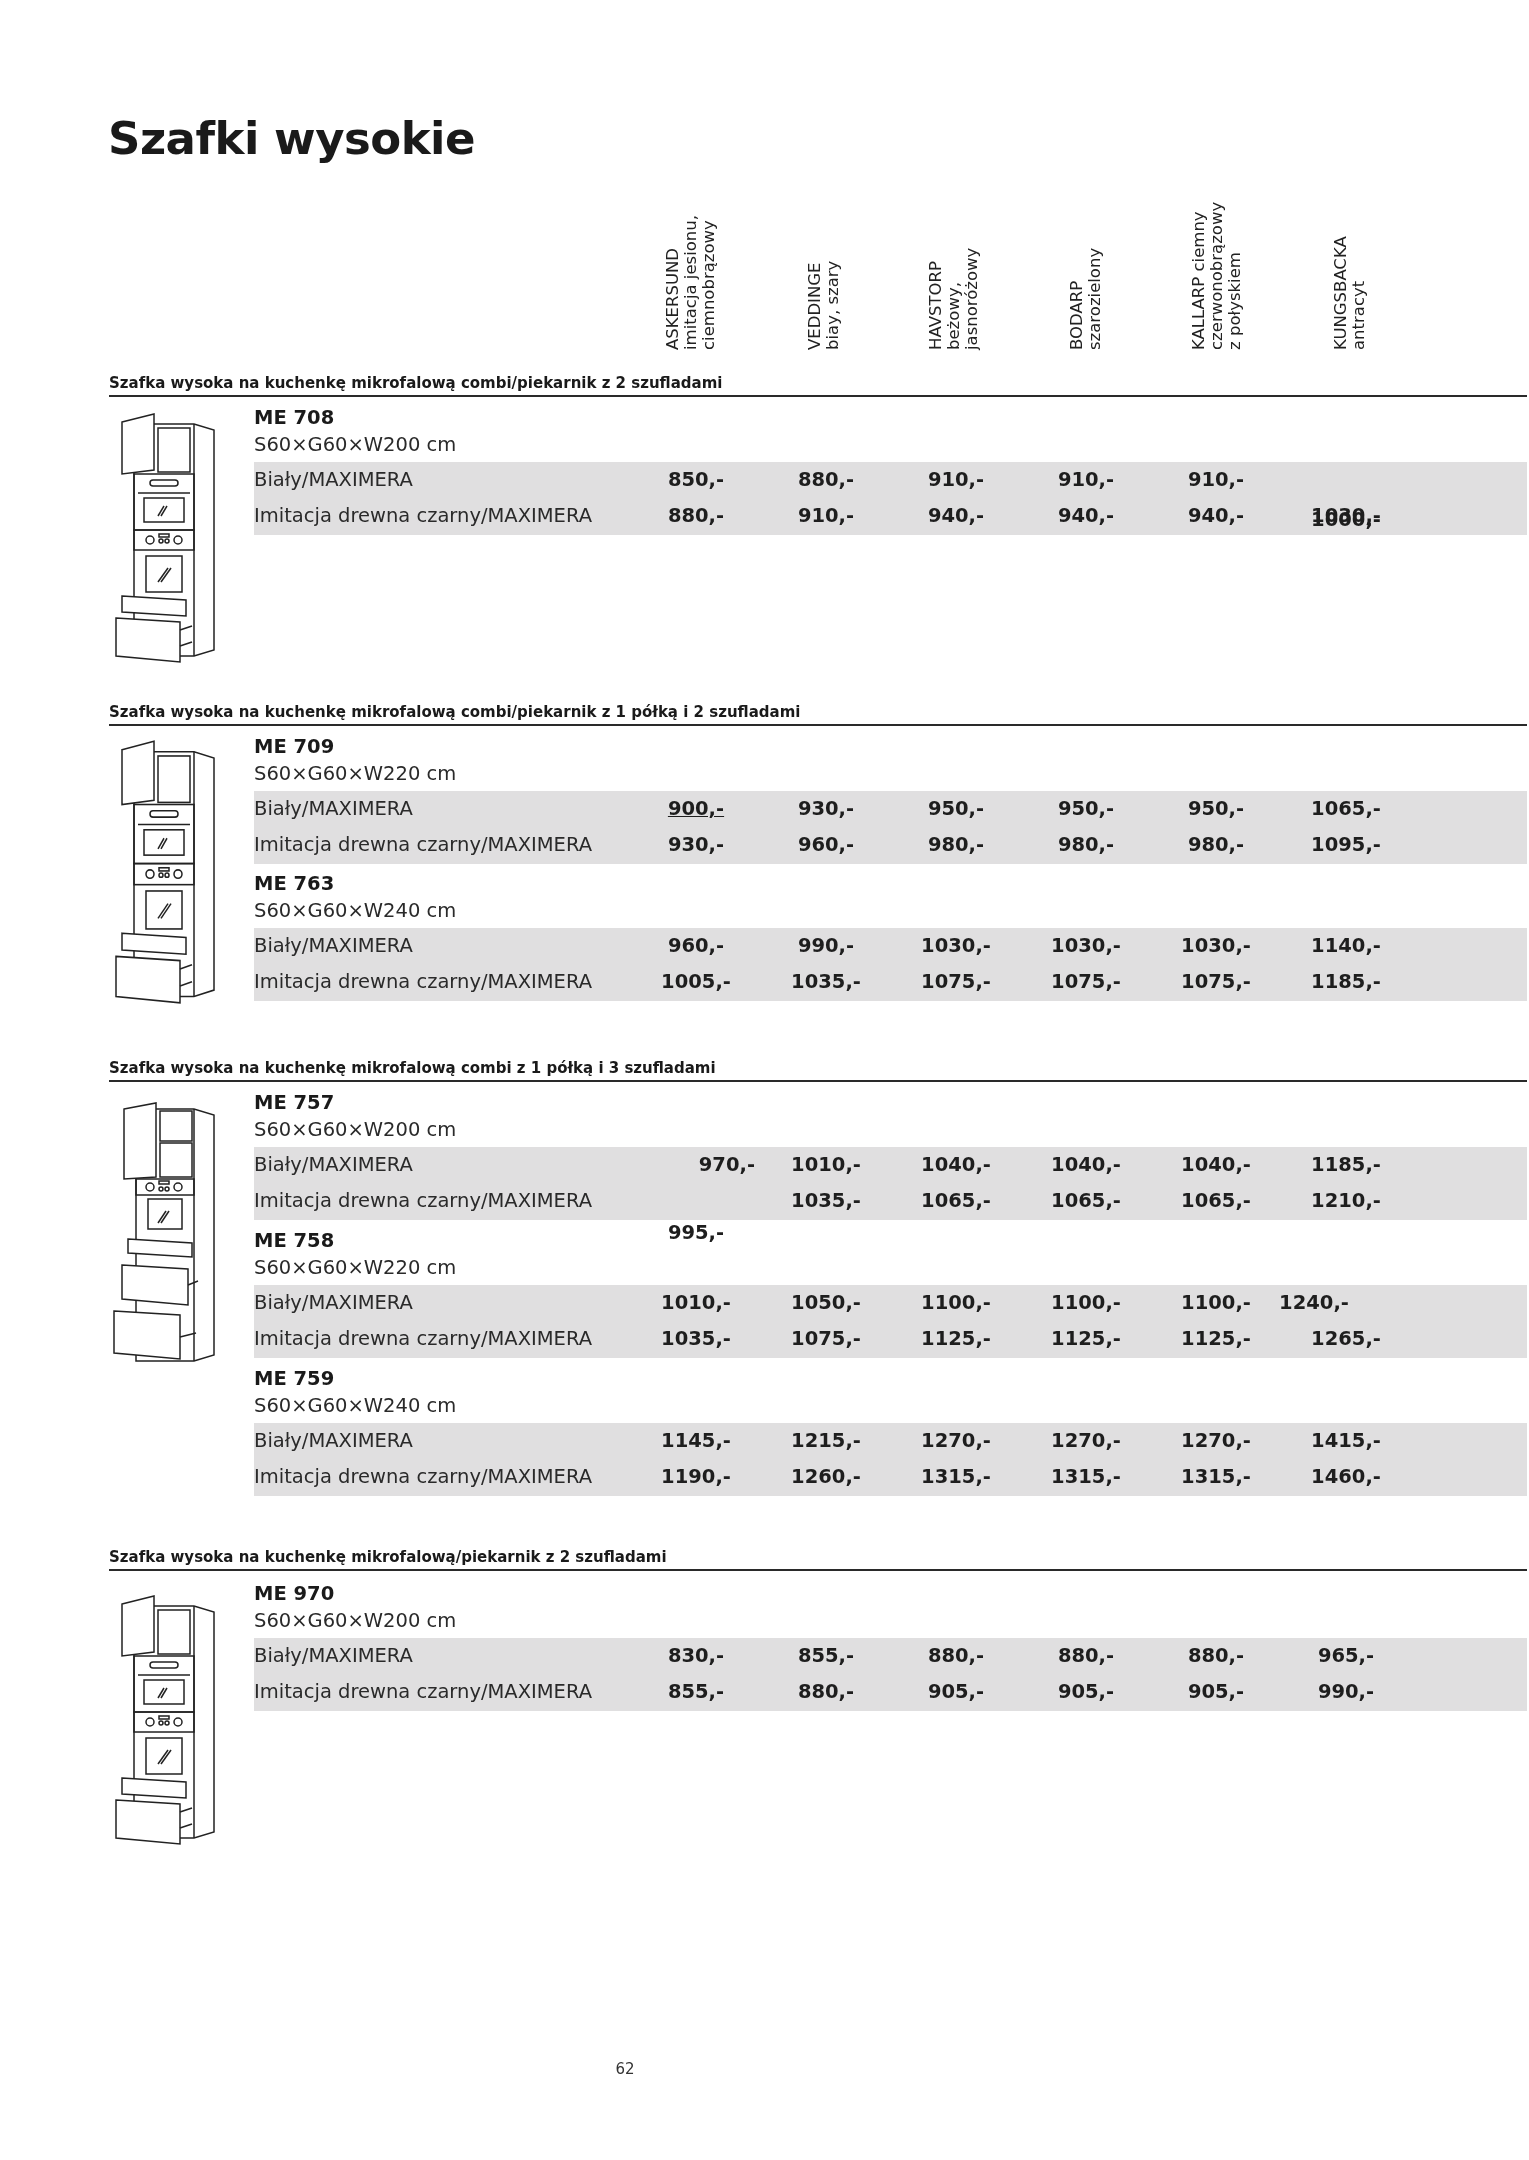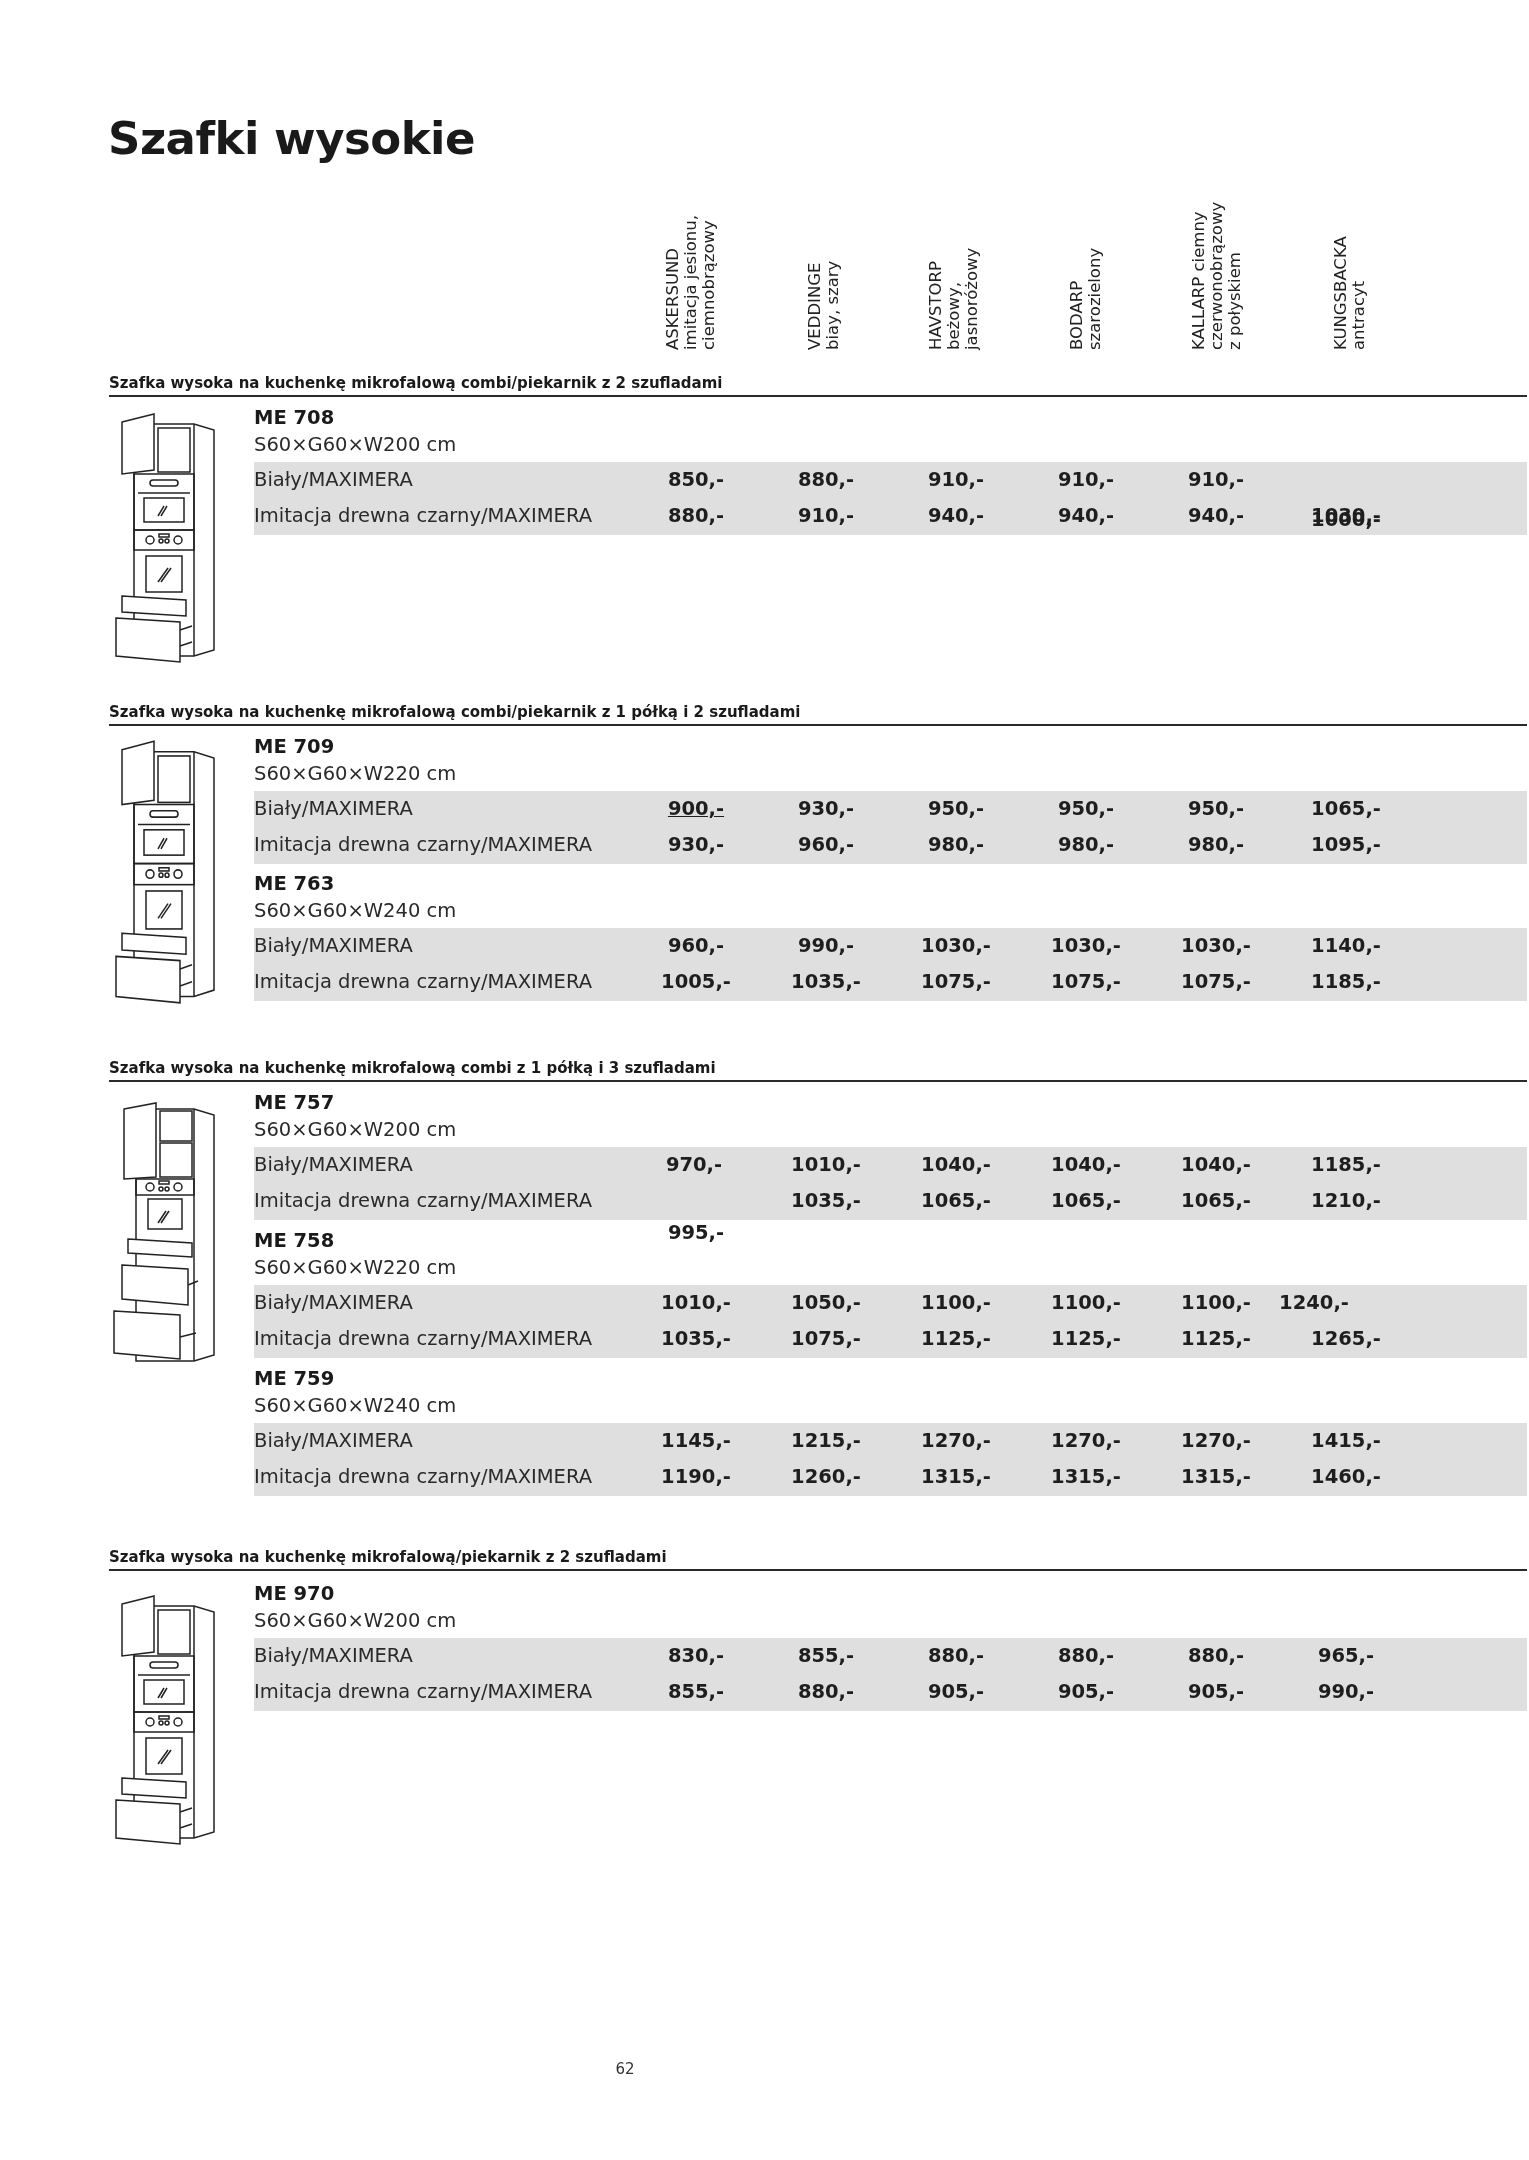--- a/index.html
+++ b/index.html
@@ -254,21 +254,21 @@
     <svg width="112" height="264" viewBox="0 0 112 264">
         <use href="#cab-b"></use>
       </svg>
   </div>
   <div class="product" style="top:44px;">
     <div class="product-code">ME 757</div>
     <div class="product-size">S60×G60×W200 cm</div>
     <div class="price-band"></div>
     <div class="price-row" style="top:56px;">
       <span class="variant">Biały/MAXIMERA</span>
-      <span class="price" style="left:400px;">970,-</span>
+      <span class="price" style="left:421px;text-align:right;">970,-</span>
       <span class="price" style="left:532px;">1010,-</span>
       <span class="price" style="left:662px;">1040,-</span>
       <span class="price" style="left:792px;">1040,-</span>
       <span class="price" style="left:922px;">1040,-</span>
       <span class="price" style="left:1052px;">1185,-</span>
     </div>
     <div class="price-row" style="top:92px;">
       <span class="variant">Imitacja drewna czarny/MAXIMERA</span>
       <span class="price" style="left:402px;margin-top:32px;">995,-</span>
       <span class="price" style="left:532px;">1035,-</span>

